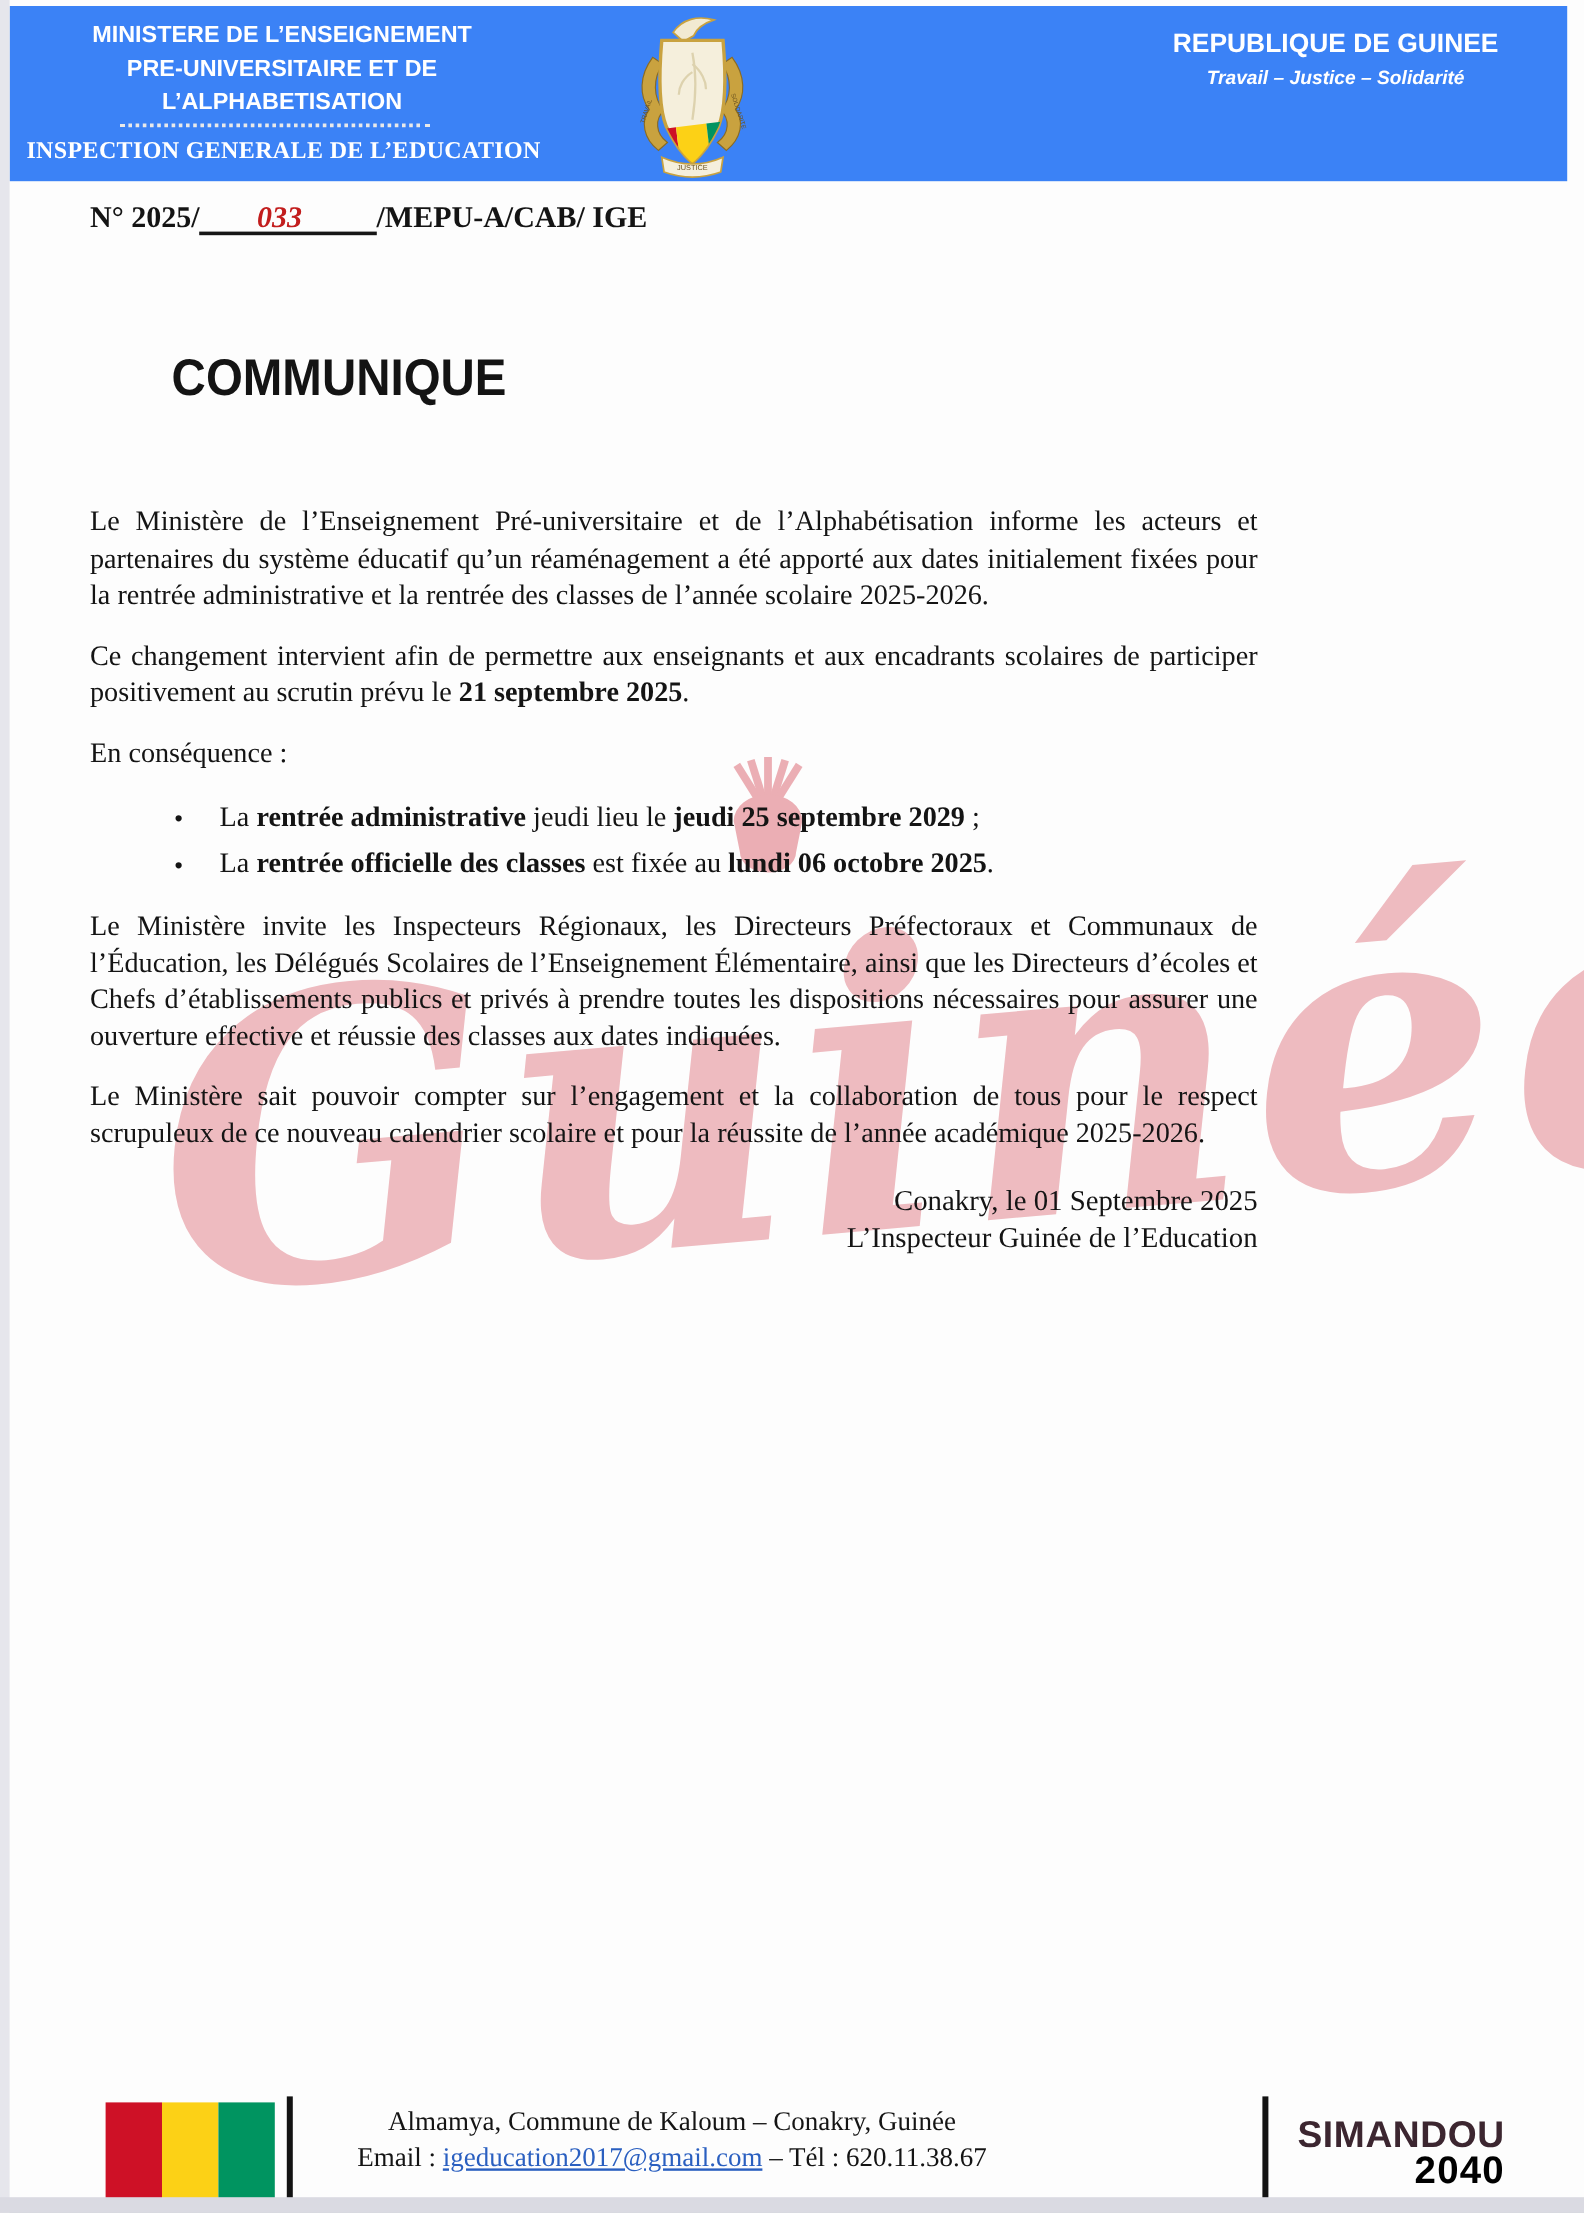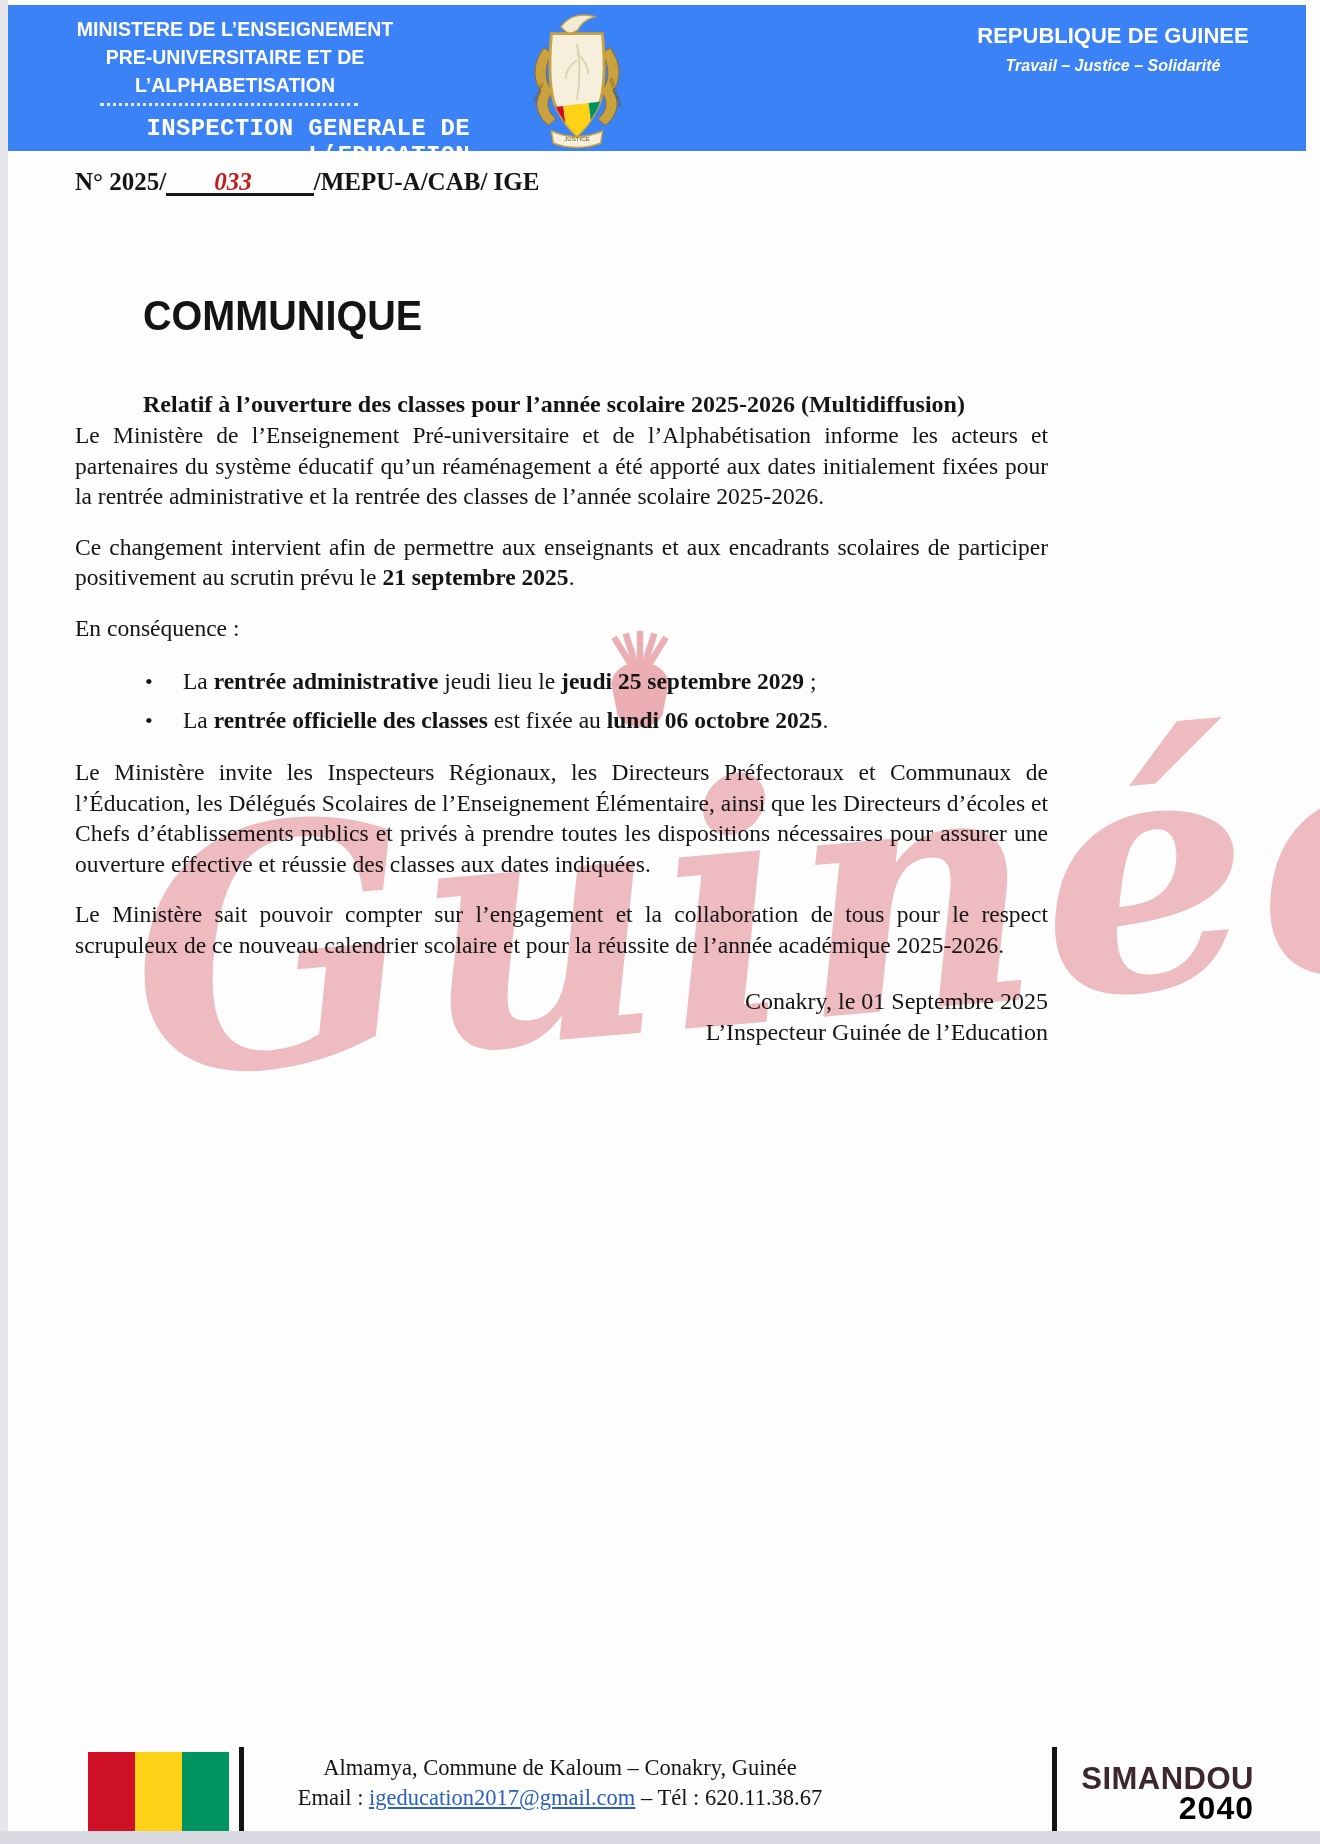--- a/index.html
+++ b/index.html
@@ -6,22 +6,22 @@
   .page{position:relative;width:1320px;height:1844px;margin:0 auto;background:#fdfdfd;
         font-family:"Liberation Serif","DejaVu Serif",serif;color:#141414;overflow:hidden;}
   .edge-left{position:absolute;left:0;top:0;width:8px;height:1844px;background:#e6e6ec;z-index:5;}
   .edge-bottom{position:absolute;left:0;top:1831px;width:1320px;height:13px;background:#dadae2;z-index:5;}
 
   
   .band{position:absolute;left:8px;top:5px;width:1298px;height:146px;background:#3b82f6;color:#fff;z-index:2;}
   .ministry{position:absolute;left:28px;top:10px;width:398px;text-align:center;
             font-family:"Liberation Sans",sans-serif;font-weight:bold;font-size:19.5px;line-height:28px;}
   .dots{position:absolute;left:92px;top:98px;width:258px;border-bottom:3px dotted #e9e9e9;}
-  .inspection{position:absolute;left:14px;top:110px;width:448px;text-align:right;
-              font-family:Liberation Mono, monospace;font-weight:bold;font-size:24px;letter-spacing:.3px;}
+  .inspection{position:absolute;left:14px;top:110px;width:448px;text-align:left;
+              font-family:Liberation Serif, serif;font-weight:bold;font-size:20px;letter-spacing:.3px;}
   .right-block{position:absolute;left:945px;top:18px;width:320px;text-align:center;
                font-family:"Liberation Sans",sans-serif;}
   .republic{font-weight:bold;font-size:22px;}
   .motto{font-style:italic;font-weight:600;font-size:16px;margin-top:8px;}
   .emblem{position:absolute;left:517px;top:3px;}
 
   
   .ref{position:absolute;left:75px;top:168px;font-weight:bold;font-size:25px;z-index:2;}
   .ref-fill{display:inline-block;border-bottom:3px solid #161616;line-height:22px;}
   .ref-blank1{display:inline-block;width:48px;}
@@ -124,21 +124,20 @@
 
     <div class="right-block">
       <div class="republic">REPUBLIQUE DE GUINEE</div>
       <div class="motto">Travail – Justice – Solidarité</div>
     </div>
   </div>
 
   <div class="ref"><span>N° 2025/</span><span class="ref-fill"><span class="ref-blank1"></span><span class="ref-num">033</span><span class="ref-blank2"></span></span><span>/MEPU-A/CAB/ IGE</span></div>
 
   <div class="title">COMMUNIQUE</div>
-  <div class="subtitle">Relatif à l’ouverture des classes pour l’année scolaire 2025-2026 (Multidiffusion)</div>
 
   <div class="content">
     <p><span>Le Ministère de l’Enseignement Pré-universitaire et de l’Alphabétisation informe les acteurs et partenaires du système éducatif qu’un réaménagement a été apporté aux dates initialement fixées pour la rentrée administrative et la rentrée des classes de l’année scolaire 2025-2026.</span></p>
     <p class="mt"><span>Ce changement intervient afin de permettre aux enseignants et aux encadrants scolaires de participer positivement au scrutin prévu le </span><span class="b">21 septembre 2025</span><span>.</span></p>
     <p class="mt"><span>En conséquence :</span></p>
     <ul class="blist">
       <li><span>La </span><span class="b">rentrée administrative</span><span> jeudi lieu le </span><span class="b">jeudi 25 septembre 2029</span><span> ;</span></li>
       <li><span>La </span><span class="b">rentrée officielle des classes</span><span> est fixée au </span><span class="b">lundi 06 octobre 2025</span><span>.</span></li>
     </ul>
     <p class="mt"><span>Le Ministère invite les Inspecteurs Régionaux, les Directeurs Préfectoraux et Communaux de l’Éducation, les Délégués Scolaires de l’Enseignement Élémentaire, ainsi que les Directeurs d’écoles et Chefs d’établissements publics et privés à prendre toutes les dispositions nécessaires pour assurer une ouverture effective et réussie des classes aux dates indiquées.</span></p>

